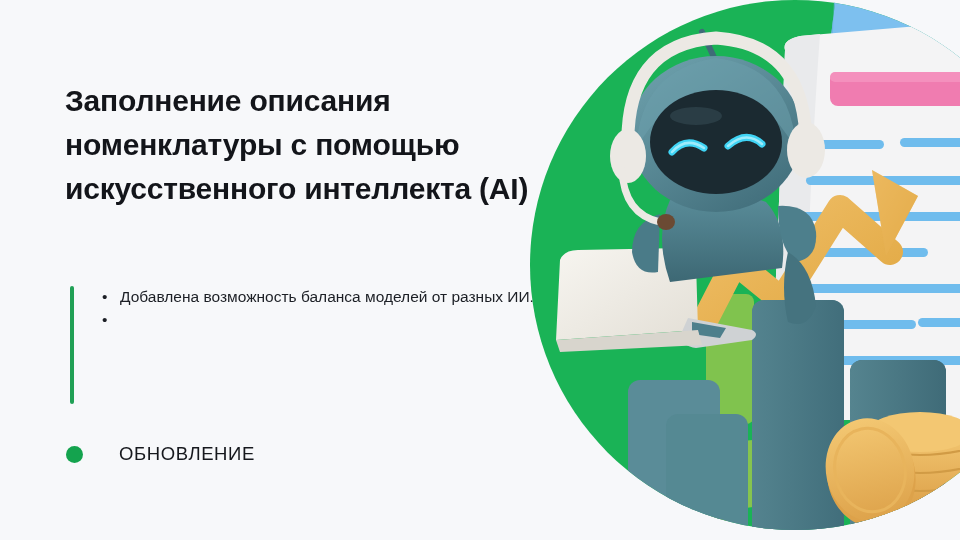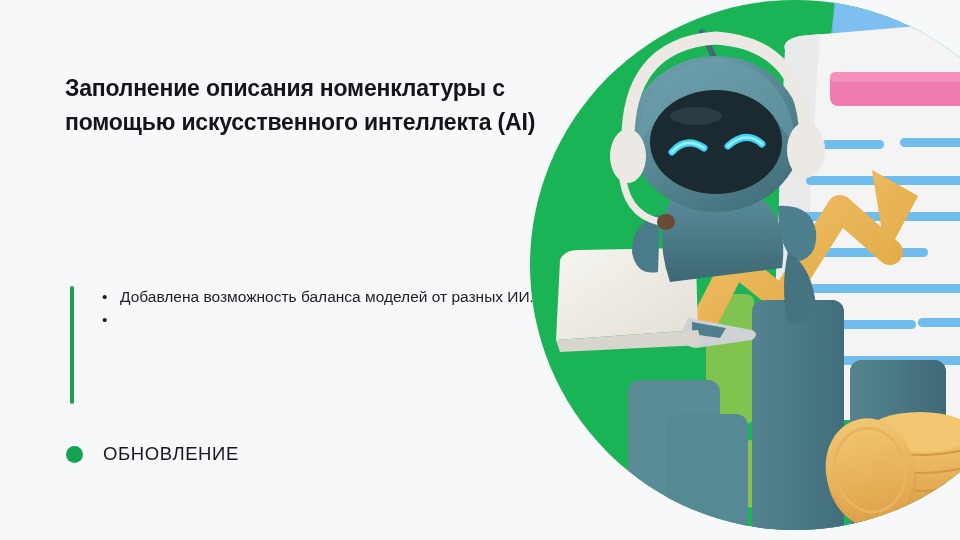--- a/index.html
+++ b/index.html
@@ -9,22 +9,22 @@
     font-family:"Liberation Sans", sans-serif;
     position:relative;
   }
   .slide { position:absolute; inset:0; background:#f7f8fa; overflow:hidden; }
 
   
   .text-col { position:absolute; left:0; top:0; width:580px; height:540px; }
 
   .title {
     position:absolute;
-    left:65px; top:72px; width:500px;
-    font-size:23px; font-weight:bold; line-height:1.47;
+    left:65px; top:79px; width:500px;
+    font-size:30px; font-weight:bold; line-height:1.47;
     color:#13151a; letter-spacing:-0.2px;
   }
 
   .bullet-block {
     position:absolute; left:70px; top:286px; width:480px;
     padding-left:30px;
   }
   .accent-bar {
     position:absolute; left:0; top:0; width:4px; height:118px;
     background:#20a055; border-radius:2px;
@@ -43,21 +43,21 @@
 
   .tag-row {
     position:absolute; left:66px; top:443px;
     display:flex; align-items:center;
   }
   .tag-dot {
     width:17px; height:17px; border-radius:50%;
     background:#14a34e; flex:0 0 auto;
   }
   .tag-label {
-    margin-left:20px;
+    margin-left:36px;
     font-size:18.5px; letter-spacing:0.6px; color:#16181d;
   }
 
   
   .art { position:absolute; left:520px; top:0; width:440px; height:540px; }
   .art svg { display:block; width:440px; height:540px; }
 </style>
 </head>
 <body>
 

